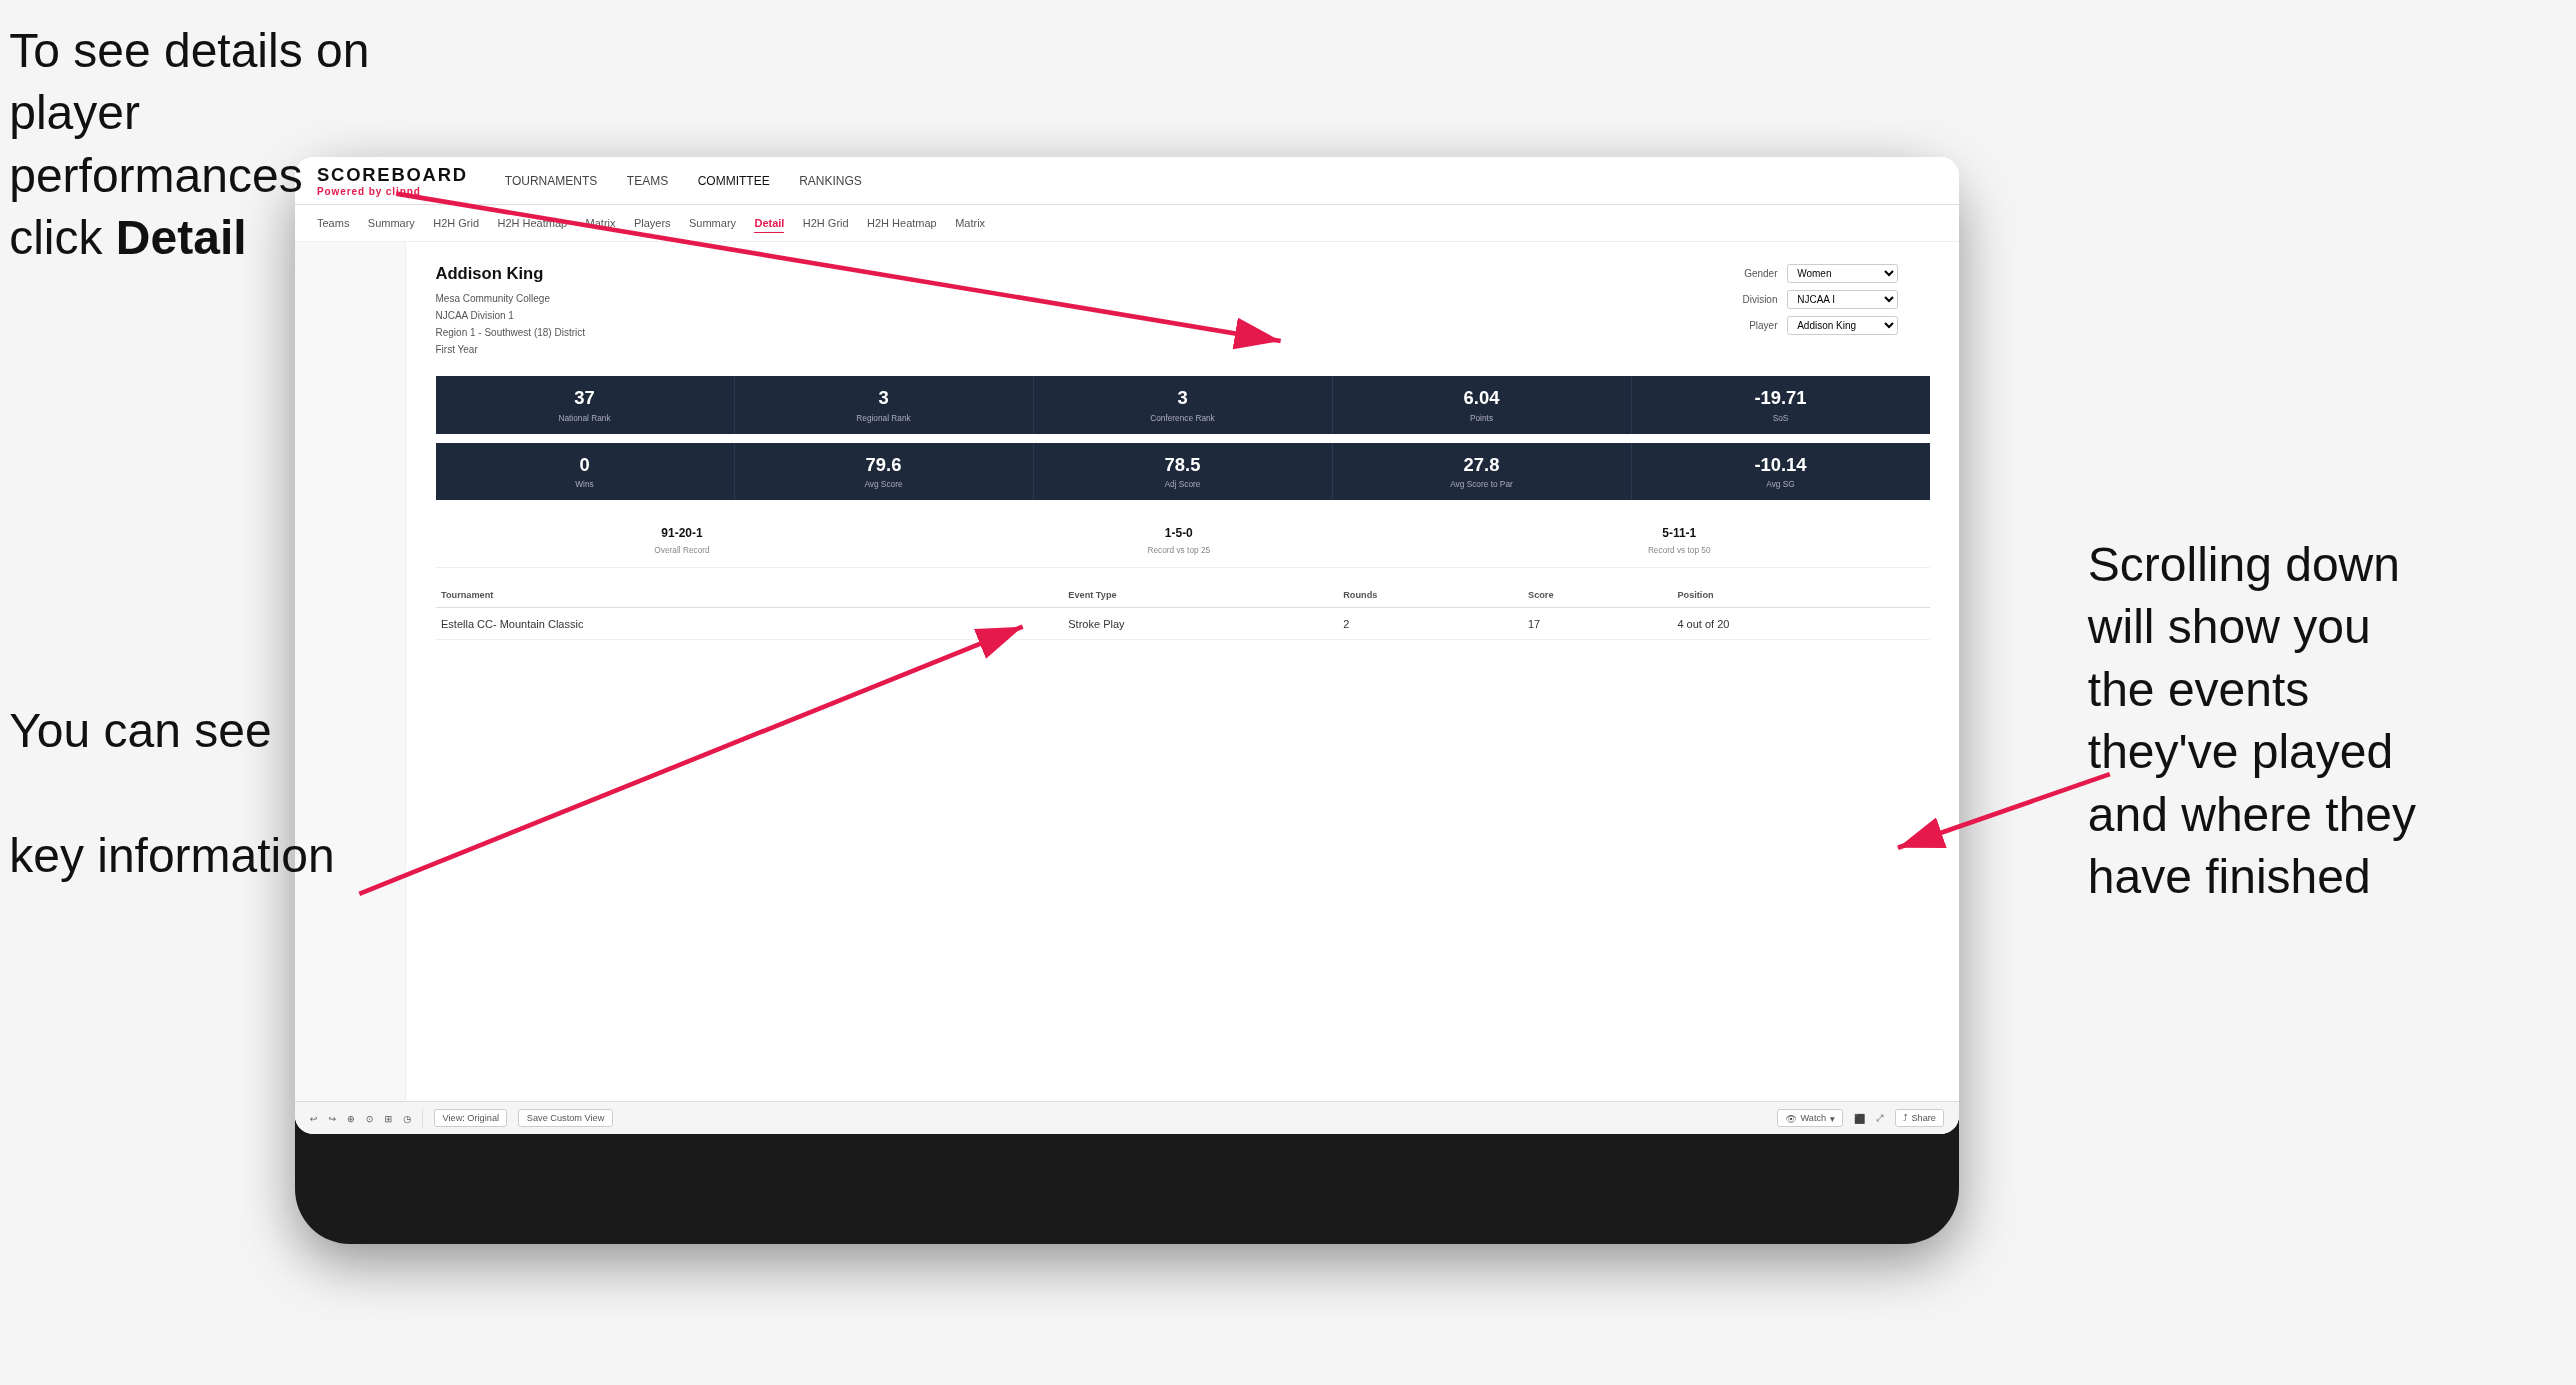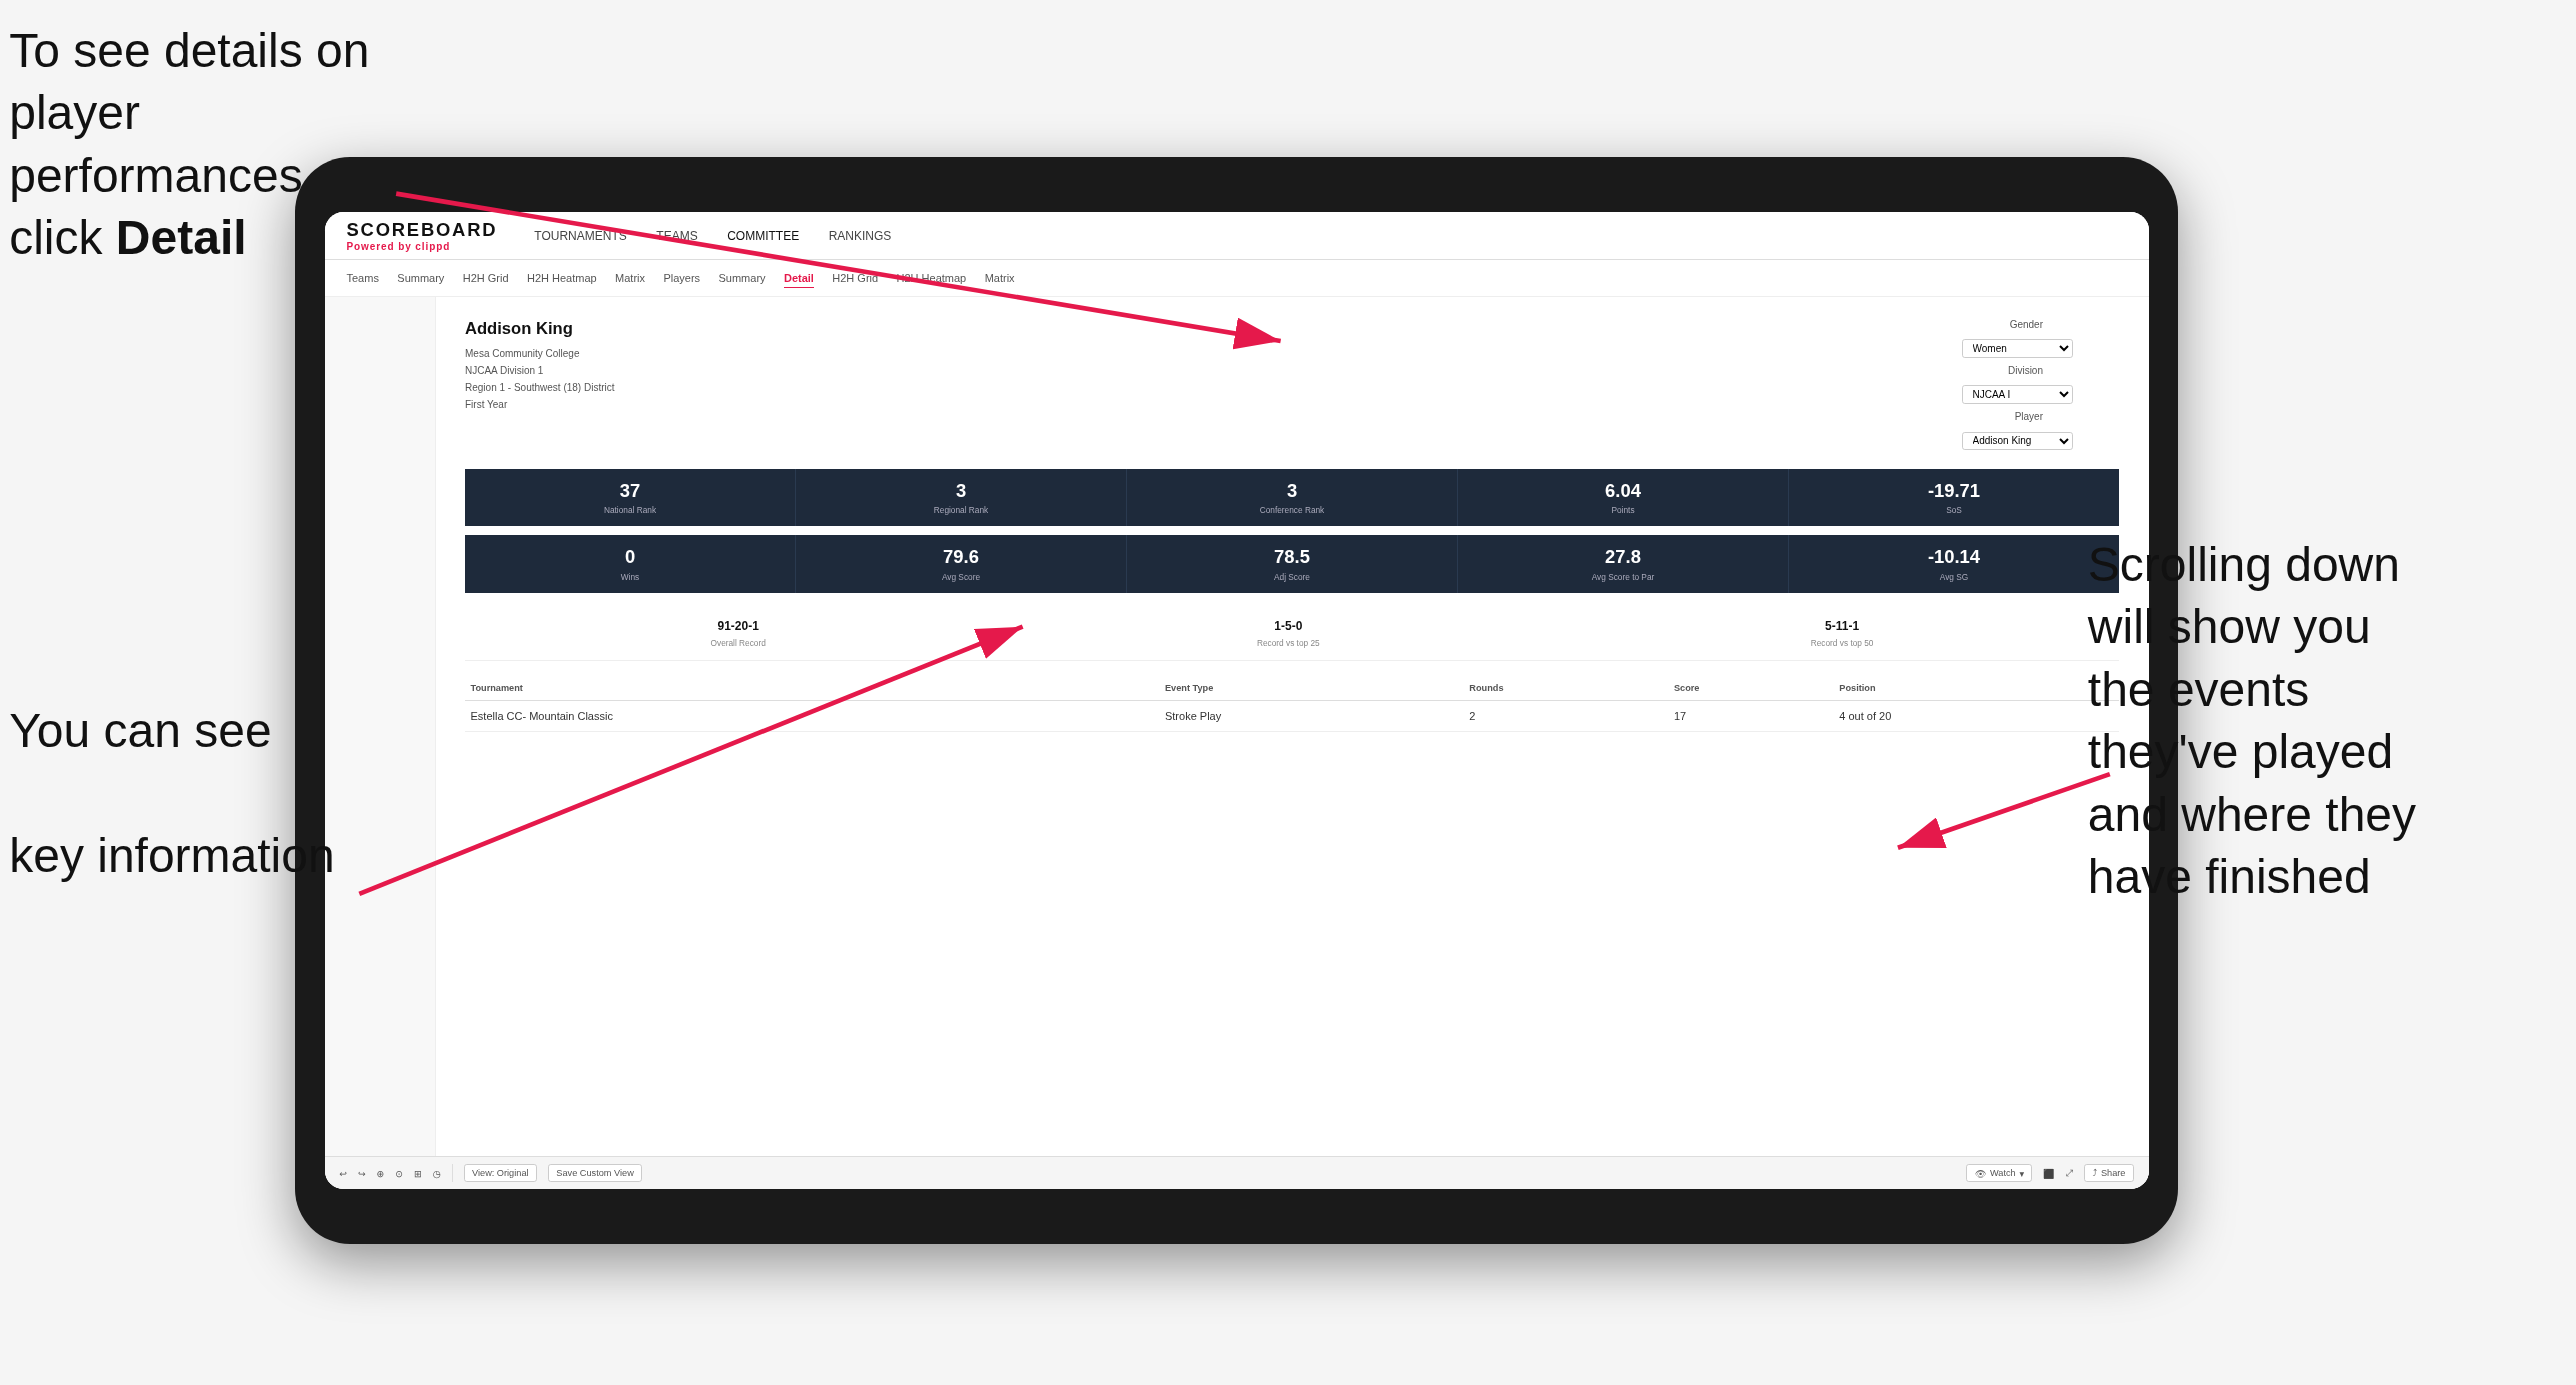--- a/index.html
+++ b/index.html
@@ -46,27 +46,26 @@
       width: 2576px;
       height: 1386px;
       pointer-events: none;
     }
 
     
     .tablet-frame {
       position: absolute;
       top: 157px;
       left: 295px;
-      width: 1883px;
+      width: 1664px;
       height: 1087px;
       background: #1a1a1a;
       border-radius: 55px;
       box-shadow: 0 18.4px 55px rgba(0,0,0,0.4);
       display: flex;
-      align-items: center;
       justify-content: center;
     }
 
     .tablet-screen {
       width: 1824px;
       height: 977px;
       background: #fff;
       border-radius: 18.4px;
       overflow: hidden;
       position: relative;
@@ -195,21 +194,20 @@
       gap: 7.4px;
       min-width: 203px;
     }
 
     .filter-row {
       display: flex;
       align-items: center;
       gap: 9.2px;
       font-size: 10px;
       color: #555;
-      flex-direction: column;
     }
 
     .filter-row label {
       min-width: 51px;
       text-align: right;
       font-size: 10px;
       color: #555;
     }
 
     .filter-select {

